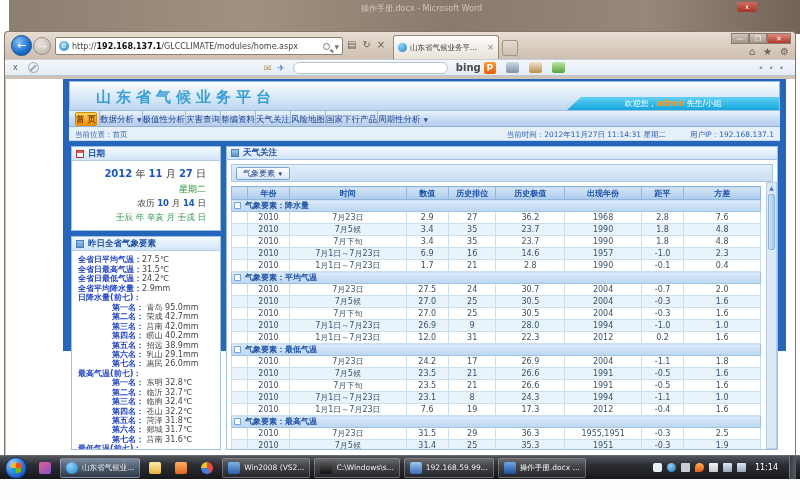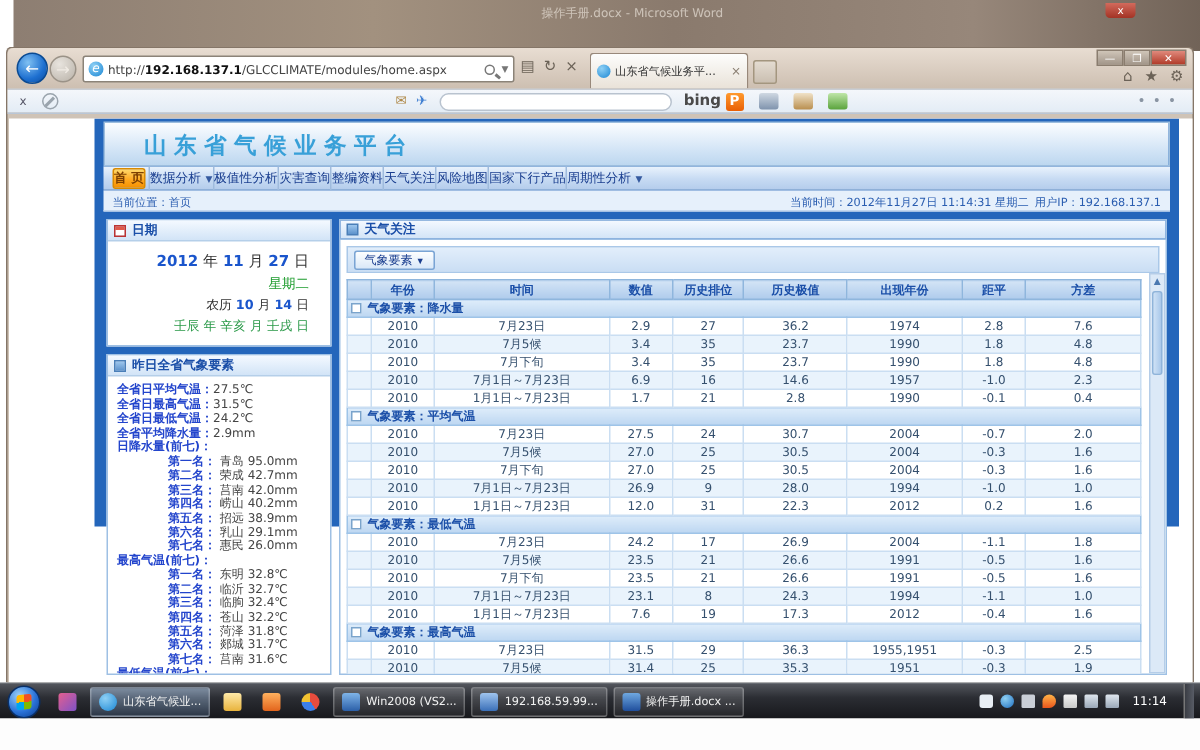--- a/index.html
+++ b/index.html
@@ -68,21 +68,21 @@
     color:#fff; font-size:8px; text-align:center; line-height:13px; }
   .ribbon .usr { color:#ff9b1a; font-weight:bold; }
 
   .navbar { height:16px; background:linear-gradient(#eaf3fd,#c7dbf3 55%,#b5cdec); border-bottom:1px solid #8fb0d8; display:flex; align-items:center; padding-left:4px; }
   .nav-item { font-size:8.5px; color:#1a3e8f; padding:0 0; height:16px; line-height:16px; position:relative; white-space:nowrap; }
   .nav-item + .nav-item { border-left:1px solid #9fbbdd; }
   .nav-item.active { background:linear-gradient(#ffd869,#ffa61c 60%,#f59100); border:1px solid #d98a00; border-radius:2px; color:#7c3f00; font-weight:bold; height:14px; line-height:13px; margin:0 2px; }
   .nav-item .caret { font-size:6px; margin-left:3px; color:#355a9f; }
 
   .crumb { height:14px; background:#e6f0fb; border-bottom:1px solid #c3d7ee; display:flex; align-items:flex-end; font-size:7.5px; color:#2a5db0; padding:0 6px; }
-  .crumb .rt { margin-left:auto; display:flex; gap:4px; }
+  .crumb .rt { margin-left:auto; display:flex; gap:24px; }
 
   .pagebody { display:flex; gap:5px; padding:5px 2px 0 2px; height:309px; }
 
   .sidebar { width:150px; display:flex; flex-direction:column; gap:5px; }
   .panel { background:#fff; border:1px solid #9ec0e4; }
   .panel-head { height:14px; background:linear-gradient(#f4f9ff,#d2e4f7); border-bottom:1px solid #b5cfe9; display:flex; align-items:center; padding:0 4px; font-size:8.5px; font-weight:bold; color:#1b4fa8; }
   .cal-ic { width:8px; height:8px; border:1px solid #b33; background:linear-gradient(#e05a4a 0 40%,#fff 40%); margin-right:4px; }
   .list-ic { width:8px; height:8px; background:linear-gradient(#9ec7ee,#5e93cc); border:1px solid #4a7fb8; margin-right:4px; }
 
   .cal-body { padding:6px 14px 6px 8px; text-align:right; }
@@ -199,20 +199,21 @@
       <span class="aicon" style="background:linear-gradient(#f0e2c8,#b98f4f)"></span>
       <span class="aicon" style="background:linear-gradient(#bfe6a8,#5aa33c)"></span>
       <span class="dots">• • •</span>
     </div>
 
     <div class="viewport">
       <div class="site">
 
         <div class="site-header">
           <span class="site-title">山东省气候业务平台</span>
+          <span class="ribbon"><span>欢迎您，</span><span class="usr">admin</span><span> 先生/小姐</span></span>
         </div>
 
         <div class="navbar" id="navbar">
             <div class="nav-item active">首 页</div>
             <div class="nav-item">数据分析<span class="caret">▼</span></div>
             <div class="nav-item">极值性分析</div>
             <div class="nav-item">灾害查询</div>
             <div class="nav-item">整编资料</div>
             <div class="nav-item">天气关注</div>
             <div class="nav-item">风险地图</div>
@@ -320,21 +321,21 @@
                     <tr class="grp">
                       <td colspan="9"><span class="cb"></span><span>气象要素：降水量</span></td>
                     </tr>
                     <tr>
                       <td></td>
                       <td>2010</td>
                       <td>7月23日</td>
                       <td>2.9</td>
                       <td>27</td>
                       <td>36.2</td>
-                      <td>1974</td>
+                      <td>1968</td>
                       <td>2.8</td>
                       <td>7.6</td>
                     </tr>
                     <tr class="alt">
                       <td></td>
                       <td>2010</td>
                       <td>7月5候</td>
                       <td>3.4</td>
                       <td>35</td>
                       <td>23.7</td>
@@ -547,20 +548,24 @@
         </div>
         <div class="tb-icon">
           <span class="ico" style="background: linear-gradient(rgb(255, 177, 94), rgb(226, 100, 28));"></span>
         </div>
         <div class="tb-icon">
           <span class="ico" style="background: conic-gradient(rgb(232, 76, 61) 0deg, rgb(232, 76, 61) 40%, rgb(61, 127, 232) 0deg, rgb(61, 127, 232) 75%, rgb(242, 194, 48) 0deg); border-radius: 50%;"></span>
         </div>
         <div class="tb-btn">
           <span class="ico" style="background: linear-gradient(rgb(127, 180, 232), rgb(43, 95, 168));"></span>
           <span class="bl">Win2008 (VS2...</span>
+        </div>
+        <div class="tb-btn">
+          <span class="ico" style="background: linear-gradient(rgb(85, 85, 85), rgb(17, 17, 17));"></span>
+          <span class="bl">C:\Windows\s...</span>
         </div>
         <div class="tb-btn">
           <span class="ico" style="background: linear-gradient(rgb(159, 196, 238), rgb(58, 111, 184));"></span>
           <span class="bl">192.168.59.99...</span>
         </div>
         <div class="tb-btn">
           <span class="ico" style="background: linear-gradient(rgb(111, 168, 224), rgb(31, 78, 156));"></span>
           <span class="bl">操作手册.docx ...</span>
         </div>
       </span>

